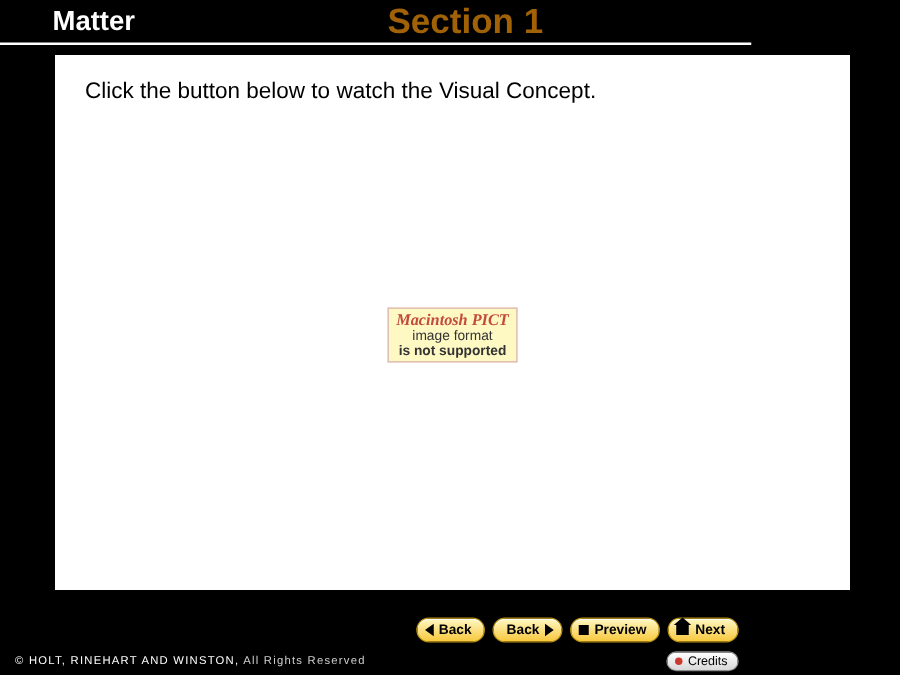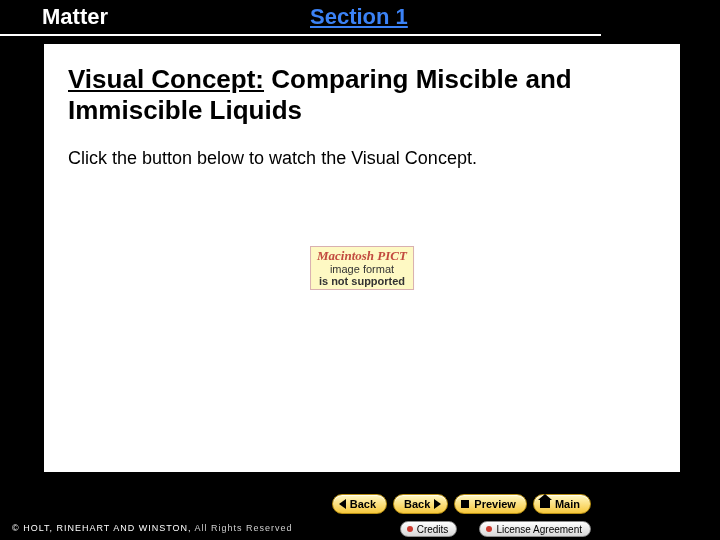--- a/index.html
+++ b/index.html
@@ -2,21 +2,21 @@
 <html><head>
 <meta charset="utf-8">
 <style>
   * { box-sizing: border-box; margin: 0; padding: 0; }
   html, body { width: 720px; height: 540px; font-family: Arial, Helvetica, sans-serif; background: #000; overflow: hidden; }
   .stage { width: 601px; height: 540px; background: #000; position: relative; }
 
   
   .header { width: 100%; height: 36px; background: #000; border-bottom: 2px solid #ffffff; display: flex; align-items: center; }
   .hdr-left { width: 310px; padding-left: 42px; color: #fff; font-size: 22px; font-weight: bold; }
-  .hdr-right { color: #3b82f6; font-size: 22px; font-weight: bold; text-decoration: underline; }
+  .hdr-right { color: #a16207; font-size: 28px; font-weight: bold; }
 
   
   .slidebox { position: absolute; left: 44px; top: 44px; width: 636px; height: 428px; background: #fff; border: 2px solid #fff; }
   .title { padding: 18px 22px 6px 22px; font-size: 26px; font-weight: bold; color: #000; line-height: 1.2; }
   .title .under { text-decoration: underline; }
   .instr { padding: 16px 22px 0 22px; font-size: 18px; color: #000; }
 
   .placeholder { position: absolute; left: 50%; top: 200px; transform: translateX(-50%); border: 1px solid #d9b0b0; background: #fef9c3; padding: 2px 6px; text-align: center; line-height: 1.1; }
   .placeholder .l1 { font-family: "Times New Roman", serif; font-style: italic; font-weight: bold; color: #c24a3f; font-size: 13px; }
   .placeholder .l2 { font-size: 11px; color: #333; }
@@ -45,23 +45,20 @@
 <body>
 
 <div class="stage">
 
   <div class="header">
     <div class="hdr-left">Matter</div>
     <div class="hdr-right">Section 1</div>
   </div>
 
   <div class="slidebox">
-    <div class="title">
-      <span class="under">Visual Concept:</span><span> Comparing Miscible and Immiscible Liquids</span>
-    </div>
     <div class="instr">Click the button below to watch the Visual Concept.</div>
 
     <div class="placeholder">
       <div class="l1">Macintosh PICT</div>
       <div class="l2">image format</div>
       <div class="l3">is not supported</div>
     </div>
   </div>
 
   <div class="footer">
@@ -73,34 +70,30 @@
       <div class="pill fwd">
         <span>Back</span>
         <span class="arrow"></span>
       </div>
       <div class="pill sq">
         <span class="sqicon"></span>
         <span>Preview</span>
       </div>
       <div class="pill main">
         <span class="house"></span>
-        <span>Main</span>
+        <span>Next</span>
       </div>
     </div>
 
     <div class="copyrow">
       <div class="copy">
         <span class="brand">© HOLT, RINEHART AND WINSTON,</span><span> All Rights Reserved</span>
       </div>
       <div class="credits">
         <div class="minibtn">
           <span class="dot"></span>
           <span>Credits</span>
         </div>
-        <div class="minibtn">
-          <span class="dot"></span>
-          <span>License Agreement</span>
-        </div>
       </div>
     </div>
   </div>
 
 </div>
 
 </body></html>

